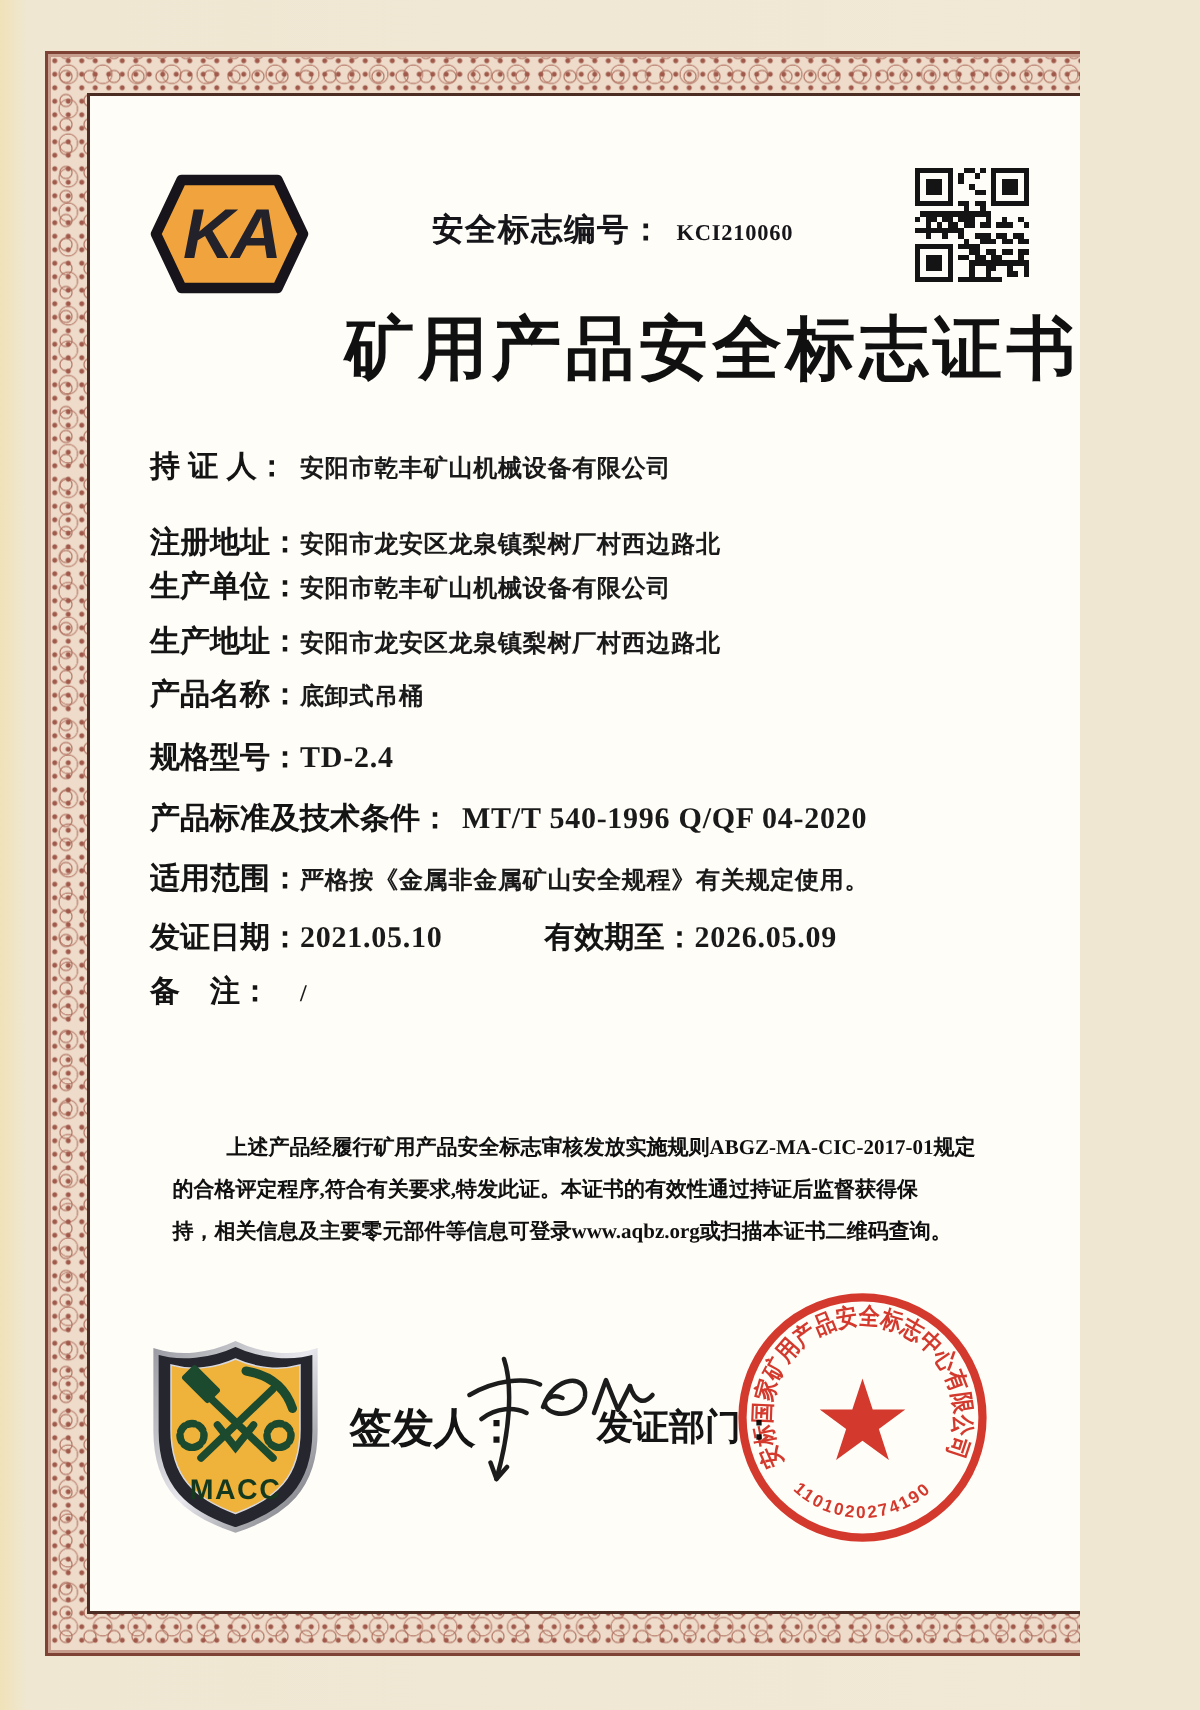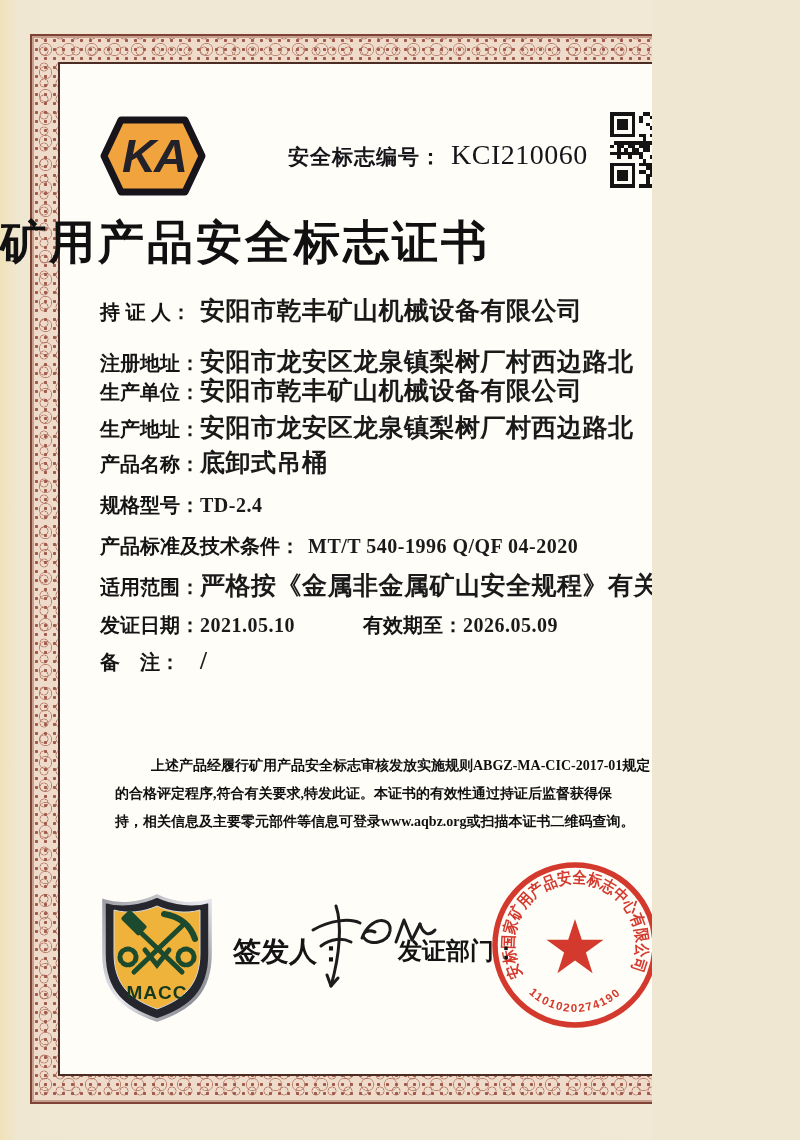--- a/index.html
+++ b/index.html
@@ -1,50 +1,50 @@
 <!DOCTYPE html>
 <html><head>
 <meta charset="utf-8">
 <style>
   html,body{margin:0;padding:0;}
   body{width:800px;height:1140px;background:#efe7d2;font-family:"Liberation Sans",sans-serif;}
-  .page{position:relative;width:652px;height:1140px;background:linear-gradient(90deg,#f0e2b8 0px,#efe7d2 18px,#f1e9d6 760px,#ece2c8 800px);overflow:hidden;}
+  .page{position:relative;width:720px;height:1140px;background:linear-gradient(90deg,#f0e2b8 0px,#efe7d2 18px,#f1e9d6 760px,#ece2c8 800px);overflow:hidden;}
 
   
   .band{position:absolute;left:30px;top:34px;width:736px;height:1066px;
     background-color:#eedbca;
     background-image:
       radial-gradient(circle at 50% 50%, #a0594a 1.3px, rgba(160,89,74,0) 2px),
       radial-gradient(circle at 50% 50%, rgba(170,100,85,0) 3.4px, #ad6c5b 3.9px, rgba(173,108,91,0) 4.8px),
       radial-gradient(circle at 50% 50%, rgba(184,125,108,0) 5.6px, #b87d6c 6px, rgba(184,125,108,0) 7px);
     background-size:9px 9px,16px 16px,23px 23px;
     background-position:0 0,4px 7px,2px 2px;
     border:2px solid #7e4335;
     box-shadow:inset 0 0 0 2px #c79e8d;}
   .sheet{position:absolute;left:26px;top:26px;right:26px;bottom:26px;background:#fffdf7;border:2px solid #4c2d24;}
 
   
   .ka-badge{position:absolute;left:100px;top:116px;width:106px;height:80px;}
   .certline{position:absolute;left:288px;top:139px;display:flex;align-items:baseline;white-space:nowrap;}
   .certline .lbl{font-size:21px;font-weight:bold;color:#15151a;letter-spacing:1px;}
-  .certline .val{font-family:"Liberation Serif",serif;font-size:28px;font-weight:400;color:#15151a;margin-left:9px;letter-spacing:.5px;}
+  .certline .val{font-family:"Liberation Serif",serif;font-size:15px;font-weight:700;color:#15151a;margin-left:9px;letter-spacing:.5px;}
   .qr{position:absolute;left:610px;top:112px;width:76px;height:76px;}
 
-  .title{position:absolute;left:0;right:0;top:212px;text-align:left;
+  .title{position:absolute;left:0;right:0;top:202px;text-align:right;
     font-family:"Liberation Serif",serif;font-weight:bold;font-size:46px;color:#101010;letter-spacing:3px;}
 
   
   .watermark{position:absolute;left:96px;top:500px;z-index:1;font-size:77px;font-weight:bold;color:#dadada;white-space:nowrap;letter-spacing:0px;}
 
   
   .rows{position:absolute;left:100px;top:0;width:600px;z-index:2;}
   .row{position:absolute;left:0;display:flex;align-items:baseline;white-space:pre;line-height:26px;}
   .row .lbl{font-size:20px;font-weight:bold;color:#141414;min-width:100px;white-space:pre;}
   .row.wide .lbl{min-width:0;margin-right:8px;}
-  .row .val{font-family:"Liberation Serif",serif;font-size:25px;font-weight:600;color:#1a1a1a;letter-spacing:.5px;}
+  .row .val{font-family:"Liberation Serif",serif;font-size:16px;font-weight:600;color:#1a1a1a;letter-spacing:.5px;}
   .row .val.num{font-size:20px;}
   .pair2{margin-left:68px;display:flex;align-items:center;}
 
   
   .statement{position:absolute;left:115px;top:752px;width:585px;z-index:2;
     font-family:Liberation Serif, serif;font-size:14px;font-weight:600;color:#101010;line-height:28px;}
   .statement .ln{white-space:nowrap;}
   .statement .ln.first{padding-left:36px;}
 
   

